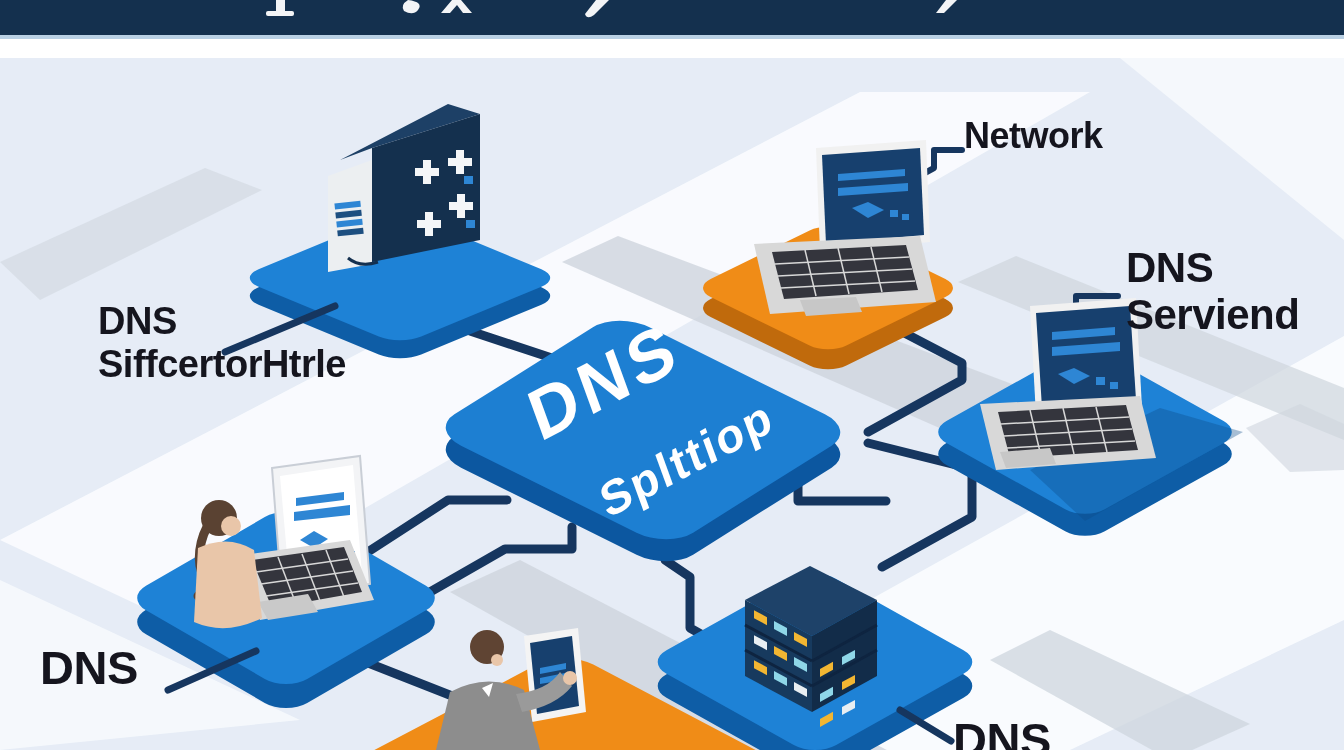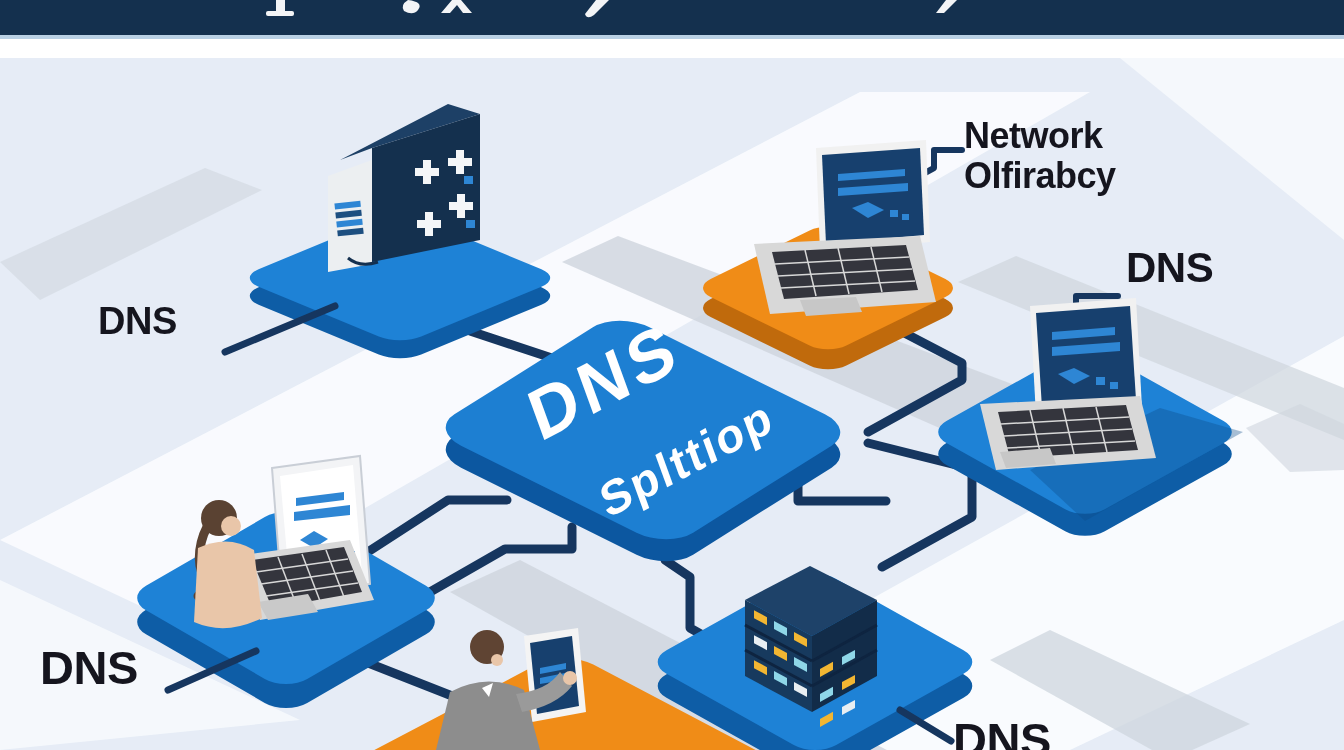--- a/index.html
+++ b/index.html
@@ -262,26 +262,27 @@
       <path d="M408,0 q16,2 10,10 q-5,6 -14,1 q-4,-6 4,-11 z"></path>
       <path d="M441,13 l11,-13 h9 l11,13 h-9 l-6,-8 -7,8 z"></path>
       <path d="M596,0 h13 l-15,15 q-7,5 -9,-1 z"></path>
       <path d="M946,0 h11 l-13,13 h-8 z"></path>
     </g>
   </g>
 </svg>
 
 <div class="diagram-label lbl-tl">
   <span>DNS</span>
+  <span>SiffcertorHtrle</span>
 </div>
 <div class="diagram-label lbl-tr">
   <span>Network</span>
-  <span>Olfirabcy</span>
 </div>
 <div class="diagram-label lbl-r">
   <span>DNS</span>
+  <span>Serviend</span>
 </div>
 <div class="diagram-label lbl-bl">
   <span>DNS</span>
 </div>
 <div class="diagram-label lbl-br">
   <span>DNS</span>
 </div>
 
 </body></html>

